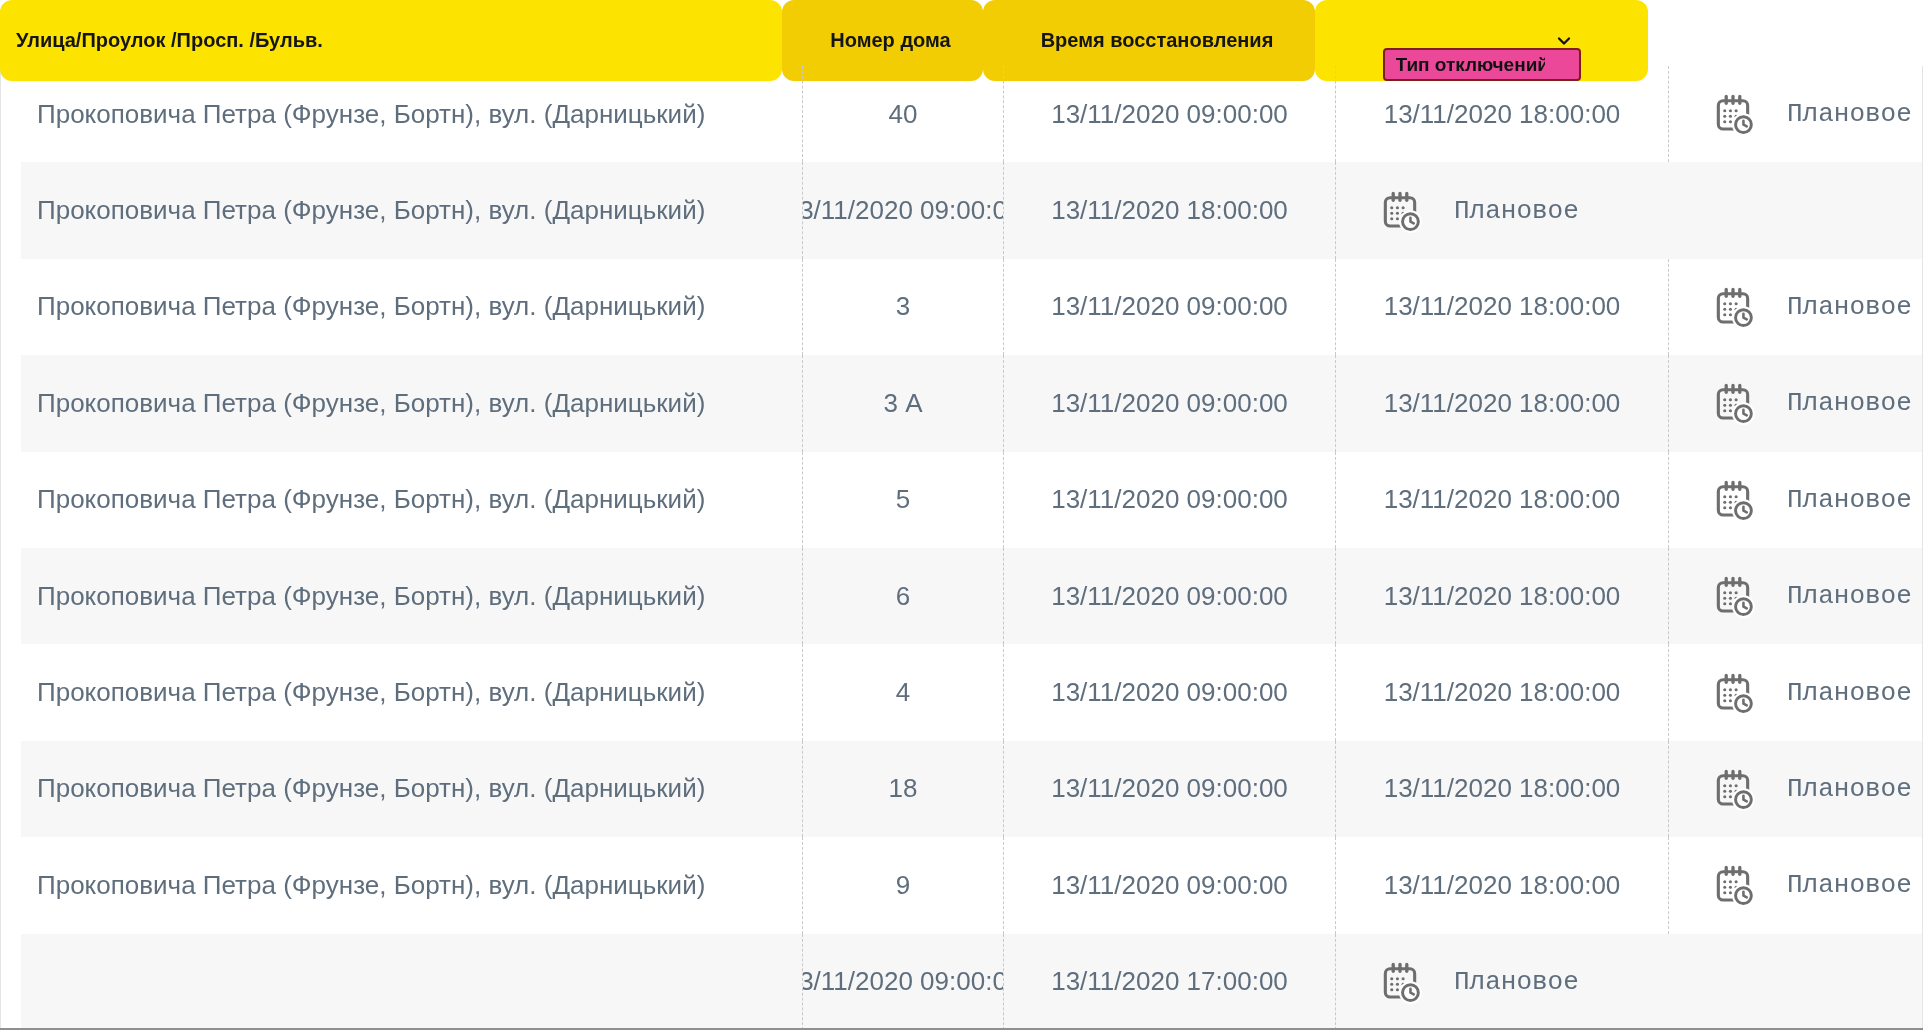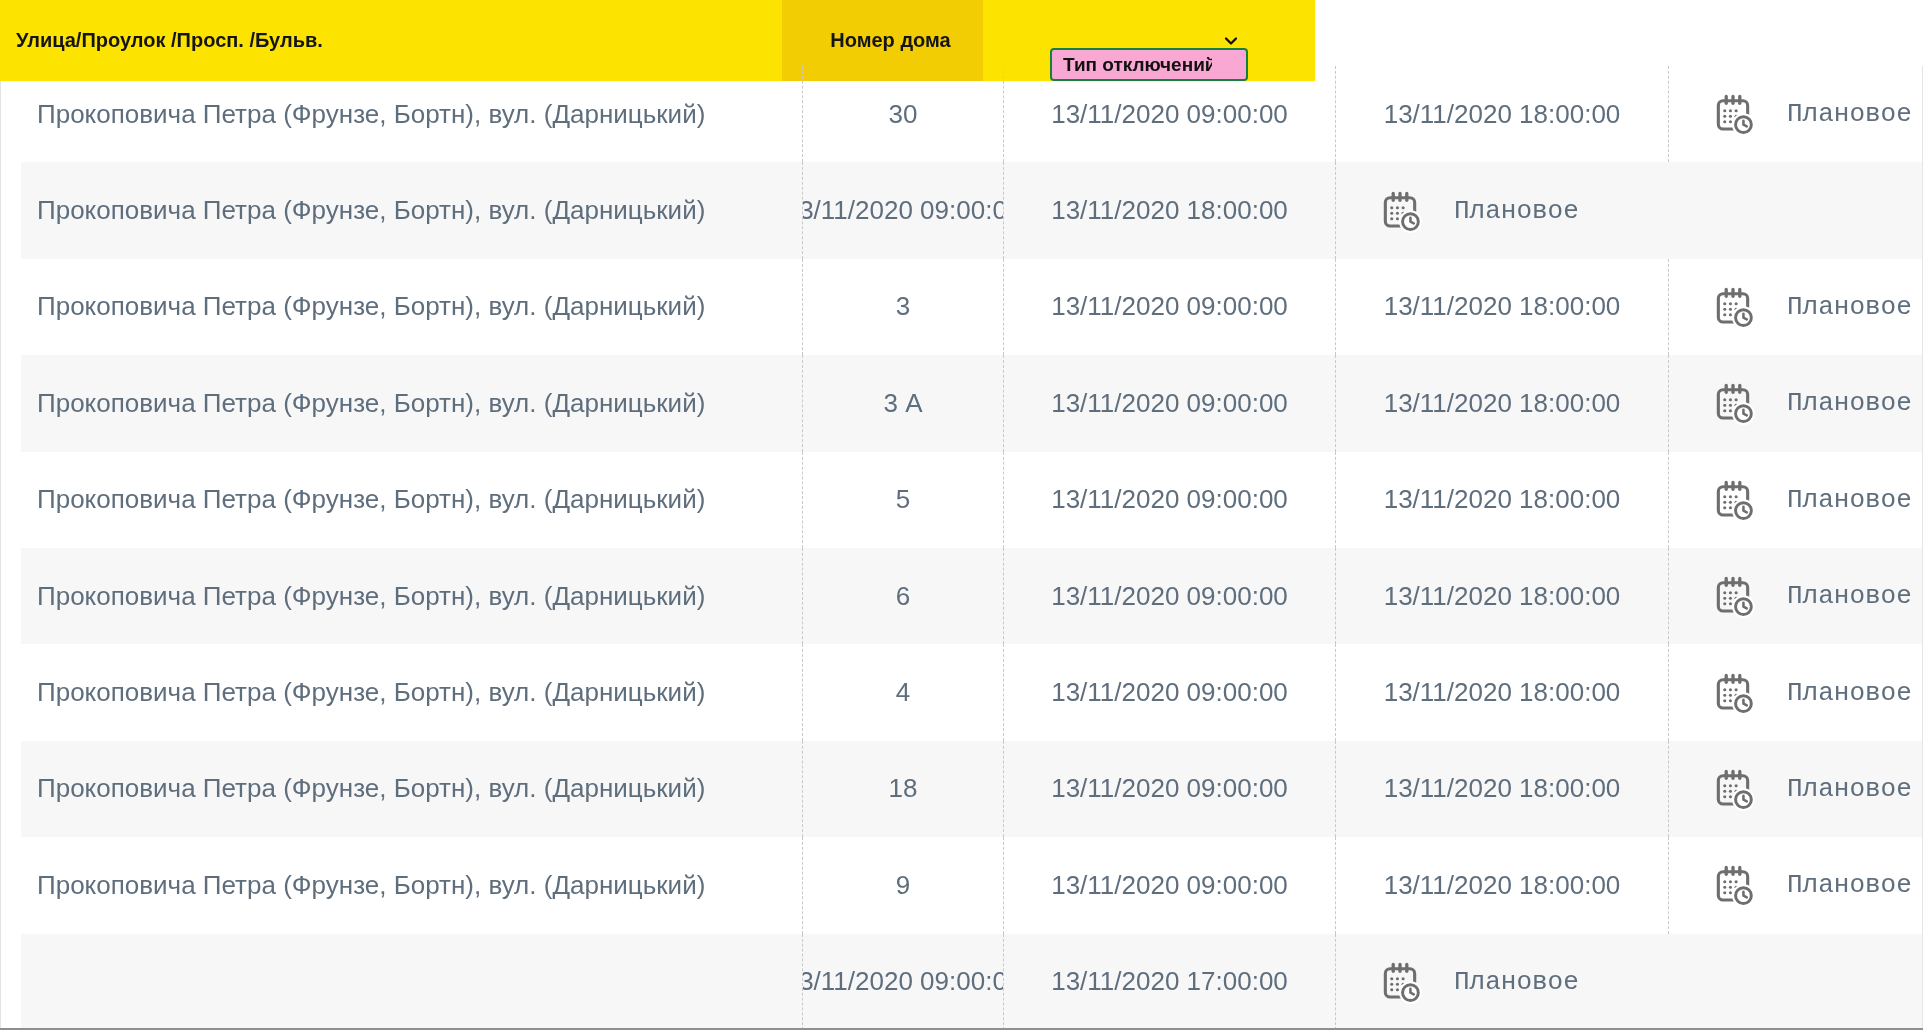--- a/index.html
+++ b/index.html
@@ -16,30 +16,31 @@
   
   .thead {
     display:grid;
     grid-template-columns:782px 201px 332px 333px 1fr;
     height:66px;
   }
   .th {
     display:flex; align-items:center; justify-content:center;
     font-size:20px; font-weight:bold; color:#151515;
     background:var(--y-bright);
+    border-radius:12px;
   }
   .th.alt { background:var(--y-dark);padding-left:16px; }
   .th.street { justify-content:flex-start; padding-left:16px; }
 
   .select-wrap { position:relative; display:inline-block; }
   select.type-select {
     -webkit-appearance:none; appearance:none;
     width:198px; height:33px;
-    background:#f9a8d4;
-    border:2px solid #15803d;
+    background:#ec4899;
+    border:2px solid #7f1d1d;
     border-radius:4px;
     font-family:"Liberation Sans", sans-serif;
     font-size:19px; font-weight:bold; color:#111111;
     padding:0 34px 0 11px;
     line-height:29px;
     margin-top:48px;
   }
   .select-chevron {
     position:absolute; right:9px; top:50%;
     width:16px; height:16px;
@@ -79,36 +80,37 @@
   }
 </style>
 </head>
 <body>
 
 <div class="page">
 
   <div class="thead">
     <div class="th street">Улица/Проулок /Просп. /Бульв.</div>
     <div class="th alt">Номер дома</div>
+    <div class="th alt">Время восстановления</div>
     <div class="th">
       <span class="select-wrap">
         <select class="type-select">
           <option>Тип отключений</option>
         </select>
         <svg class="select-chevron" viewBox="0 0 16 16" xmlns="http://www.w3.org/2000/svg">
           <polyline points="3,5.5 8,10.5 13,5.5" fill="none" stroke="#111111" stroke-width="2.3" stroke-linecap="round" stroke-linejoin="round"></polyline>
         </svg>
       </span>
     </div>
   </div>
 
   <div class="tbody">
       <div class="row">
         <div class="cell street">Прокоповича Петра (Фрунзе, Бортн), вул. (Дарницький)</div>
-        <div class="cell">30</div>
+        <div class="cell">40</div>
         <div class="cell">13/11/2020 09:00:00</div>
         <div class="cell">13/11/2020 18:00:00</div>
         <div class="cell type">
   <svg class="cal-icon" viewBox="0 0 24 24" xmlns="http://www.w3.org/2000/svg">
     <g fill="none" stroke="#6e6e6e" stroke-width="1.7">
       <rect x="4" y="4.8" width="16" height="15.4" rx="2.6"></rect>
     </g>
     <g stroke="#6e6e6e" stroke-width="1.8" stroke-linecap="round">
       <line x1="8.3" y1="2.4" x2="8.3" y2="6.2"></line>
       <line x1="12" y1="2.4" x2="12" y2="6.2"></line>

